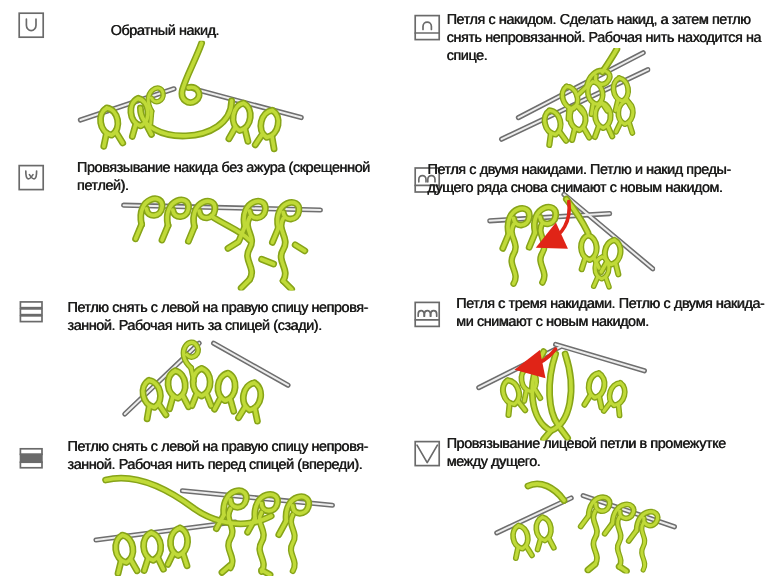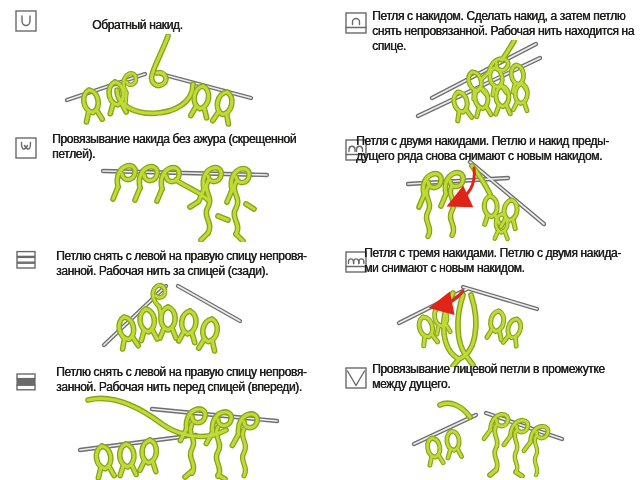--- a/index.html
+++ b/index.html
@@ -85,21 +85,21 @@
     </g>
   </svg>
 </div>
 
 <div>
   <svg class="sym" style="left:13px;top:135px" width="26" height="26">
     <rect class="symbox" x="3" y="3" width="20" height="20"></rect>
     <path class="symglyph" d="M8.5,7.5 C8.5,14.5 10.5,16.5 14.5,10.5"></path>
     <path class="symglyph" d="M17.5,7.5 C17.5,14.5 15.5,16.5 11.5,10.5"></path>
   </svg>
-  <div class="txt" style="left:52px;top:132px">Провязывание накида без ажура (скрещенной
+  <div class="txt" style="left:64px;top:132px">Провязывание накида без ажура (скрещенной
 петлей).</div>
   <svg class="dgm" style="left:100px;top:154px" width="170" height="88">
     <g class="ndl-u">
         <line x1="3" y1="17" x2="167" y2="21"></line>
       </g>
       <g class="ndl">
         <line x1="3" y1="17" x2="167" y2="21"></line>
       </g>
     <g class="yarn-u">
       <use href="#crl" transform="translate(26,19)"></use>
@@ -306,21 +306,21 @@
 </div>
 
 <div>
   <svg class="sym" style="left:343px;top:249px" width="26" height="26">
     <rect class="symbox" x="3" y="3" width="20" height="20"></rect>
     <path class="symglyph" d="M3,17.5 H23"></path>
     <path class="symglyph" d="M5.5,14.5 v-1.8 a2.5,2.8 0 0 1 5,0 v1.8"></path>
     <path class="symglyph" d="M10.7,14.5 v-1.8 a2.5,2.8 0 0 1 5,0 v1.8"></path>
     <path class="symglyph" d="M15.9,14.5 v-1.8 a2.5,2.8 0 0 1 5,0 v1.8"></path>
   </svg>
-  <div class="txt" style="left:364px;top:246px">Петля с тремя накидами. Петлю с двумя накида-
+  <div class="txt" style="left:380px;top:246px">Петля с тремя накидами. Петлю с двумя накида-
 ми снимают с новым накидом.</div>
   <svg class="dgm" style="left:393px;top:279px" width="150" height="88">
     <g class="ndl-u">
         <line x1="6" y1="44" x2="74" y2="10"></line>
         <line x1="70" y1="8" x2="144" y2="30"></line>
       </g>
       <g class="ndl">
         <line x1="6" y1="44" x2="74" y2="10"></line>
         <line x1="70" y1="8" x2="144" y2="30"></line>
       </g>

